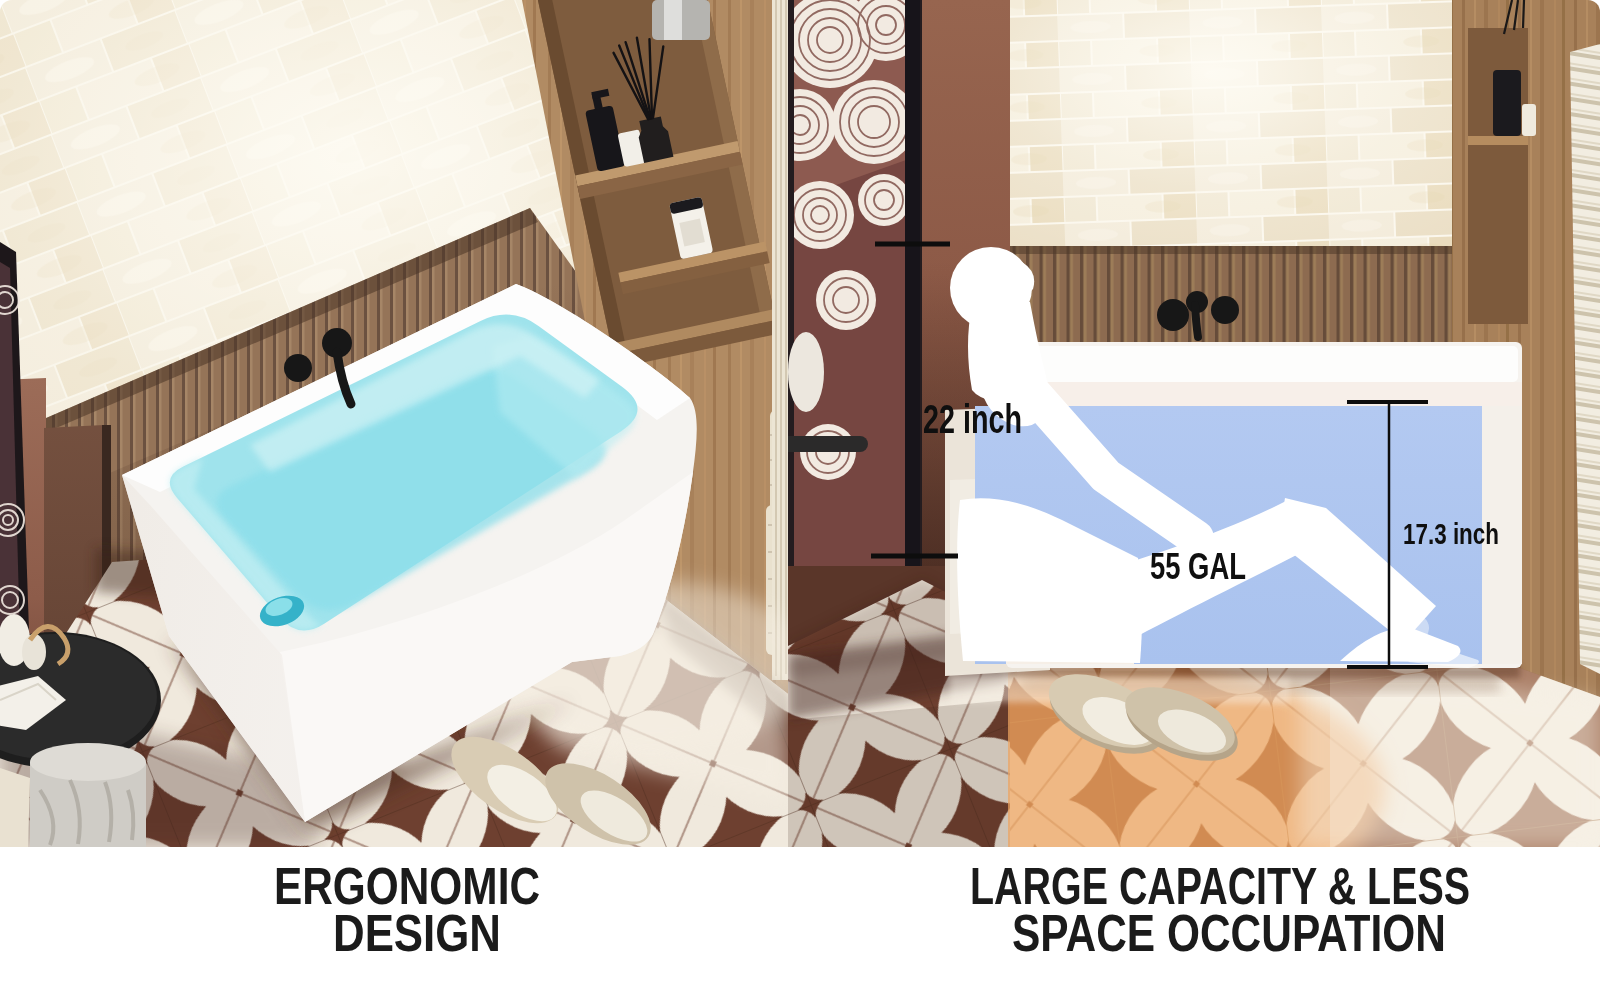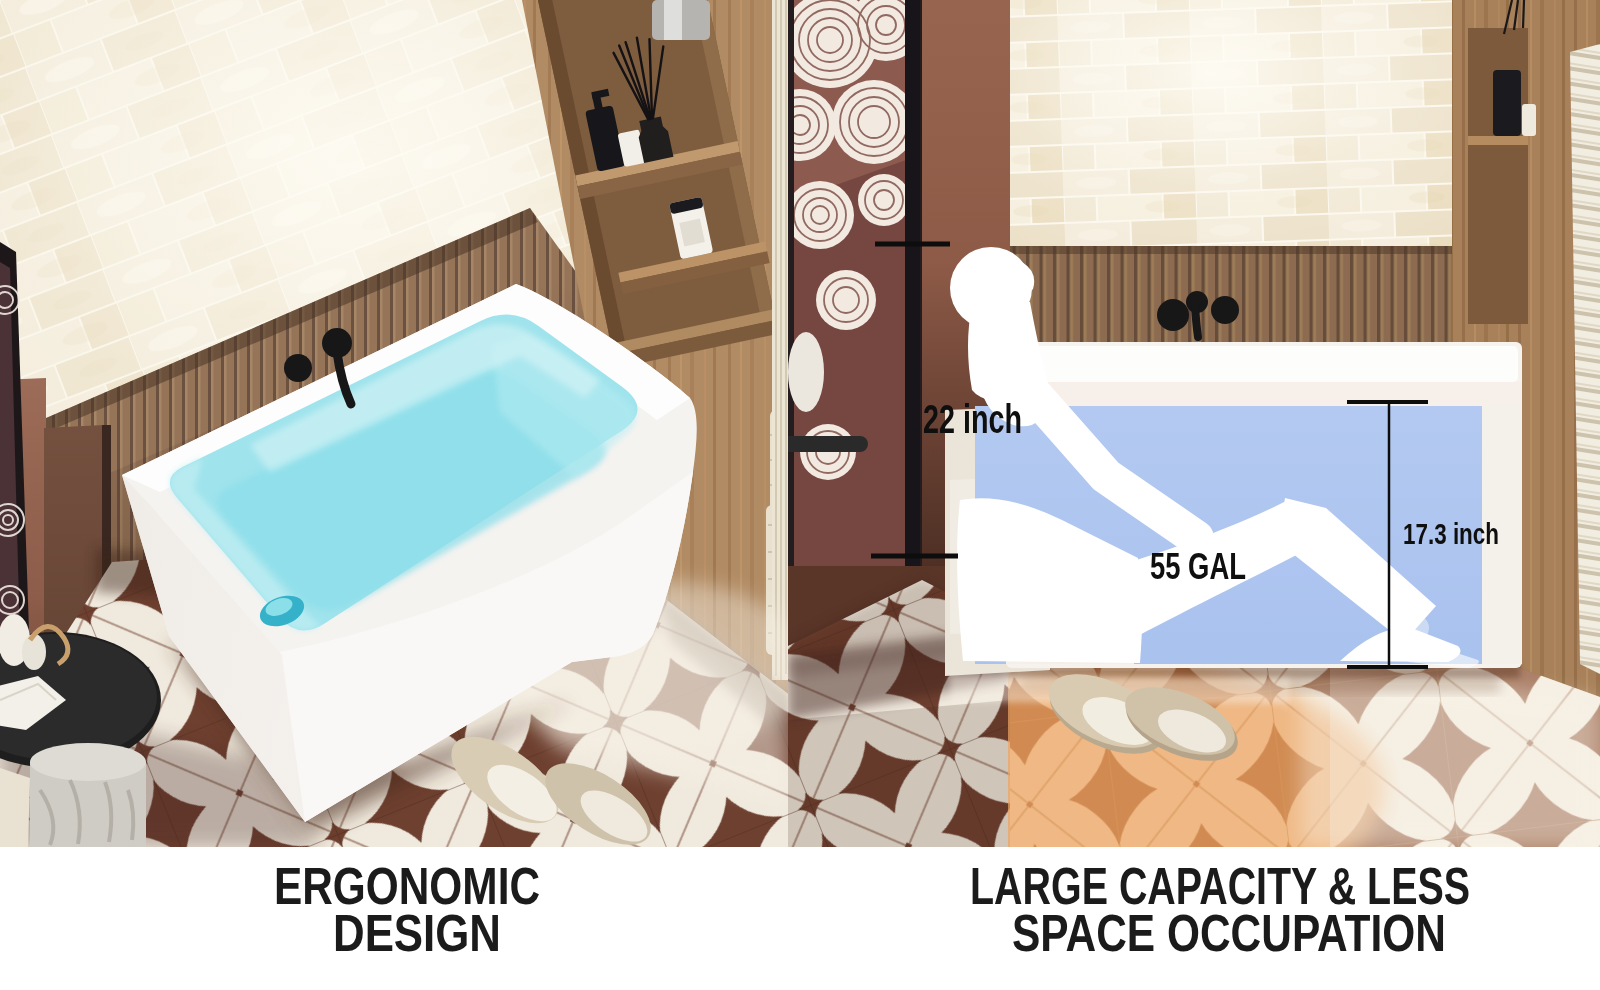--- a/index.html
+++ b/index.html
@@ -1,16 +1,16 @@
 <!DOCTYPE html>
 <html><head>
 <meta charset="utf-8">
 <style>
   html,body{margin:0;padding:0;background:#fff;} 
-  .stage{position:relative;width:1600px;height:990px;overflow:hidden;font-family:"Liberation Sans",sans-serif;}
+  .stage{position:relative;width:1600px;height:990px;overflow:hidden;font-family:"Liberation Sans",sans-serif;border-radius:12px;}
   svg{display:block}
 </style>
 </head>
 <body>
 <div class="stage">
 <svg width="1600" height="990" viewBox="0 0 1600 990" xmlns="http://www.w3.org/2000/svg">
 <defs>
   <clipPath id="clipL">
           <rect x="0" y="0" width="788" height="847"></rect>
         </clipPath>

